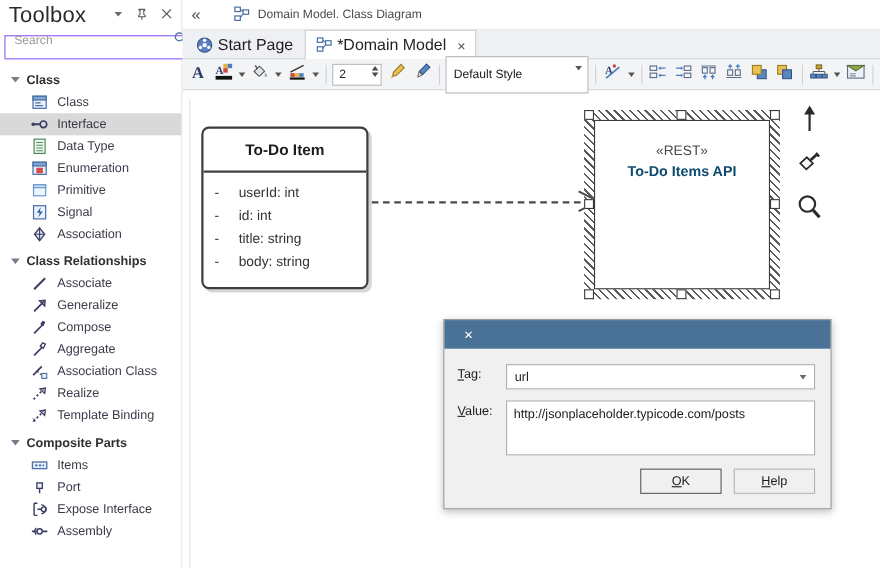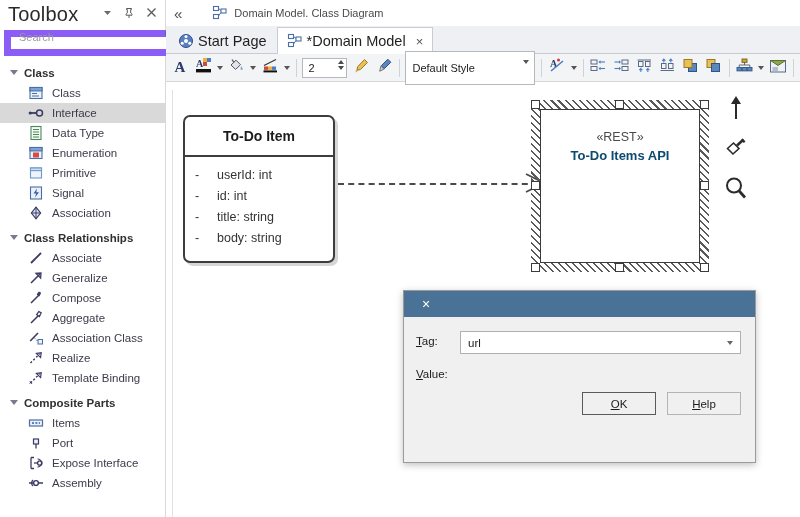--- a/index.html
+++ b/index.html
@@ -26,21 +26,21 @@
   .tb-hdr-btns { position:absolute; right:4px; top:4px; display:flex; gap:2px; }
   .tb-hdr-btn {
     width:20px; height:20px; display:flex; align-items:center; justify-content:center;
     color:#5a5a5a; font-size:12px; cursor:pointer;
   }
 
   .tb-searchrow {
     height:26px; margin:2px 4px 4px 4px; display:flex; align-items:center; gap:4px;
   }
   .tb-search {
-    flex:1; height:22px; border:7px solid #8b5cf6; background:#fff;
+    flex:1; height:22px; border:1px solid #8b5cf6; background:#fff;
     display:flex; align-items:center; padding:0 3px 12px 6px; position:relative;
   }
   .tb-search input {
     border:0; outline:0; flex:1; font-size:11px; color:#555;
     font-family:"Liberation Sans", sans-serif; background:transparent;
   }
   .tb-search input::placeholder { color:#9a9a9a; }
   .icon-btn {
     width:22px; height:22px; display:flex; align-items:center; justify-content:center;
     cursor:pointer;
@@ -786,20 +786,21 @@
     <div class="dlg-body">
       <div class="dlg-row">
         <span class="dlg-label"><span class="u">T</span>ag:</span>
         <div class="dlg-combo">
           <span>url</span>
           <span class="combo-arrow"></span>
         </div>
       </div>
       <div class="dlg-row">
         <span class="dlg-label"><span class="u">V</span>alue:</span>
+        <div class="dlg-textarea">http://jsonplaceholder.typicode.com/posts</div>
       </div>
     </div>
     <div class="dlg-btns" id="dlg-btns">
         <div class="dlg-btn default">
           <span><span class="u">O</span>K</span>
         </div>
         <div class="dlg-btn">
           <span><span class="u">H</span>elp</span>
         </div>
       </div>

